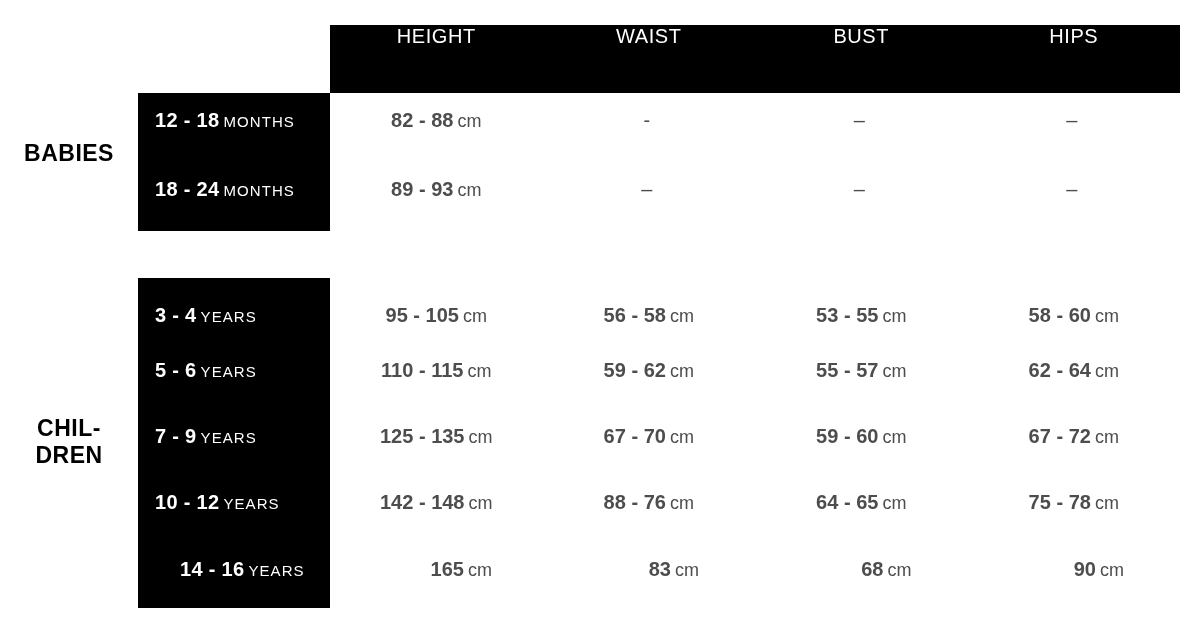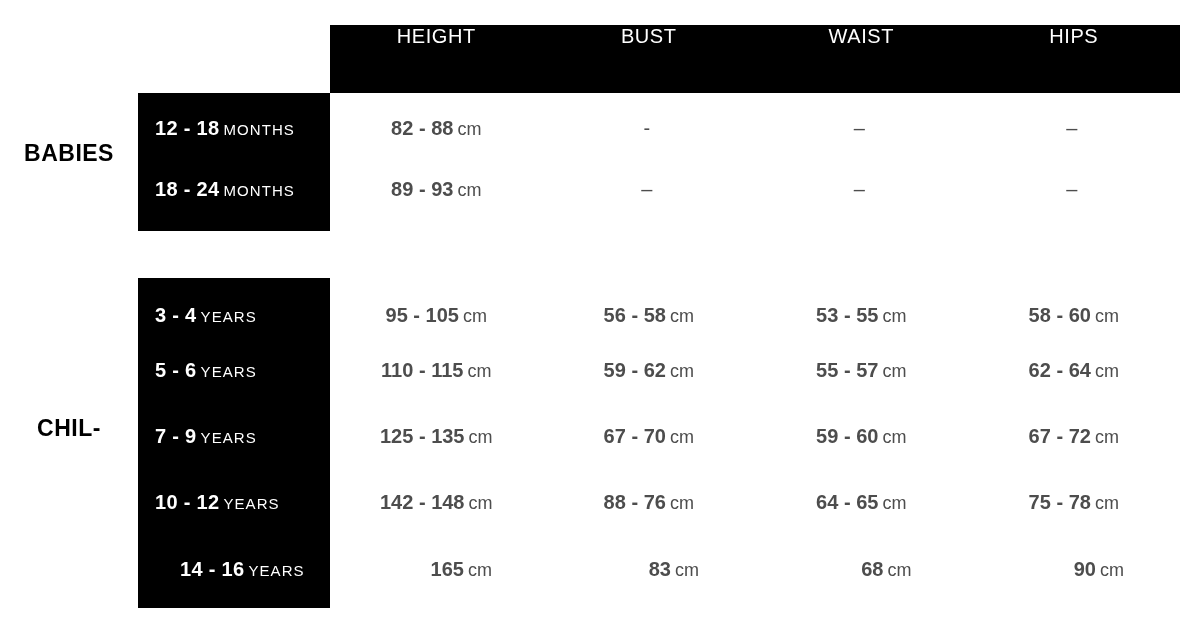--- a/index.html
+++ b/index.html
@@ -118,49 +118,50 @@
     font-weight: 400;
     color: #4d4d4d;
     margin-left: 4px;
   }
   .cell.dash .v {
     font-weight: 400;
     color: #4d4d4d;
   }
 
   
-  .r-b1 { top: 108px; height: 40px; justify-content: flex-end; }
+  .r-b1 { top: 100px; height: 40px; justify-content: flex-end; }
   .r-b2 { top: 169px; height: 40px; }
   .r-c1 { top: 295px; height: 40px; }
   .r-c2 { top: 350px; height: 40px; }
   .r-c3 { top: 416px; height: 40px; }
   .r-c4 { top: 482px; height: 40px; }
   .r-c5 { top: 549px; height: 40px; padding-left: 25px; }
 
   
 </style>
 </head>
 <body>
 
 <div class="sheet">
 
   <div class="header-bar"></div>
   <div class="header-cells">
     <div class="header-cell">HEIGHT</div>
+    <div class="header-cell">WAIST</div>
     <div class="header-cell">BUST</div>
-    <div class="header-cell">WAIST</div>
     <div class="header-cell">HIPS</div>
   </div>
 
   <div class="label-block babies-block"></div>
   <div class="label-block children-block"></div>
 
   <div class="group-title babies">BABIES</div>
   <div class="group-title children">
     <div>CHIL-</div>
+    <div>DREN</div>
   </div>
 
   <div class="row r-b1">
     <div class="row-size">
       <span class="num">12 - 18</span><span class="unit">MONTHS</span>
     </div>
     <div class="row-values">
       <div class="cell">
         <span class="v">82 - 88</span><span class="u">cm</span>
       </div>

